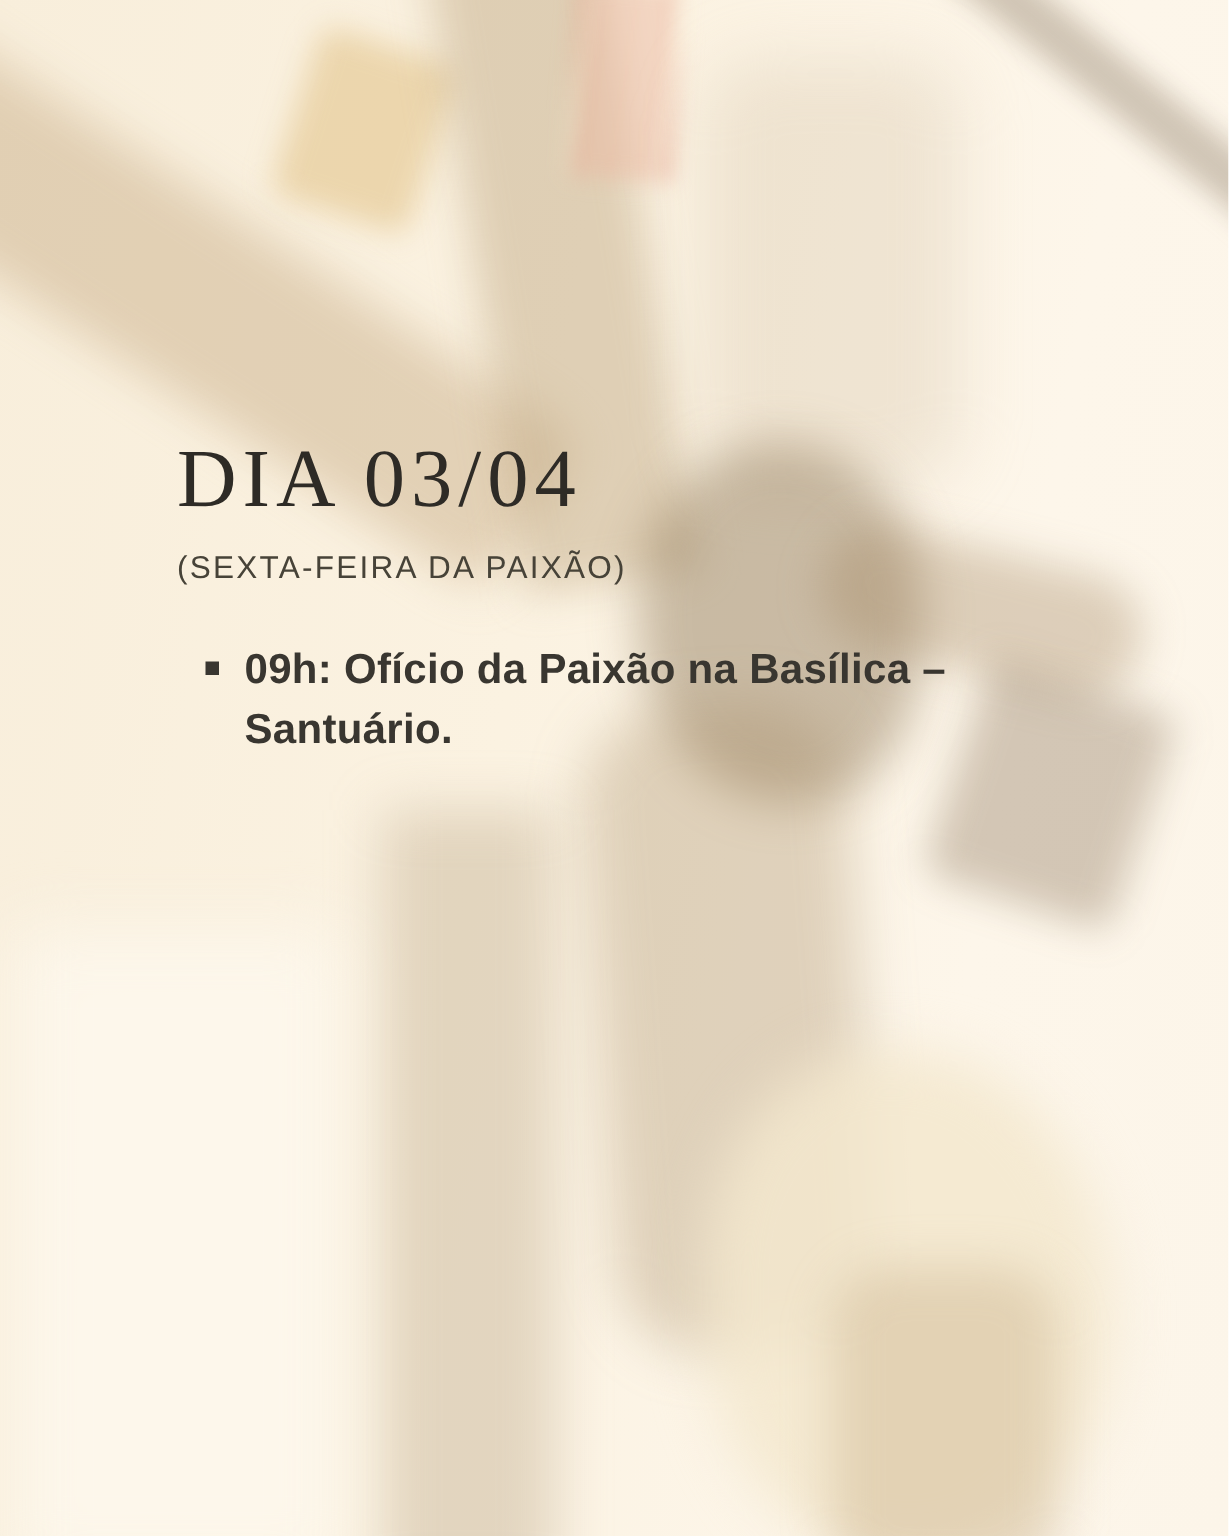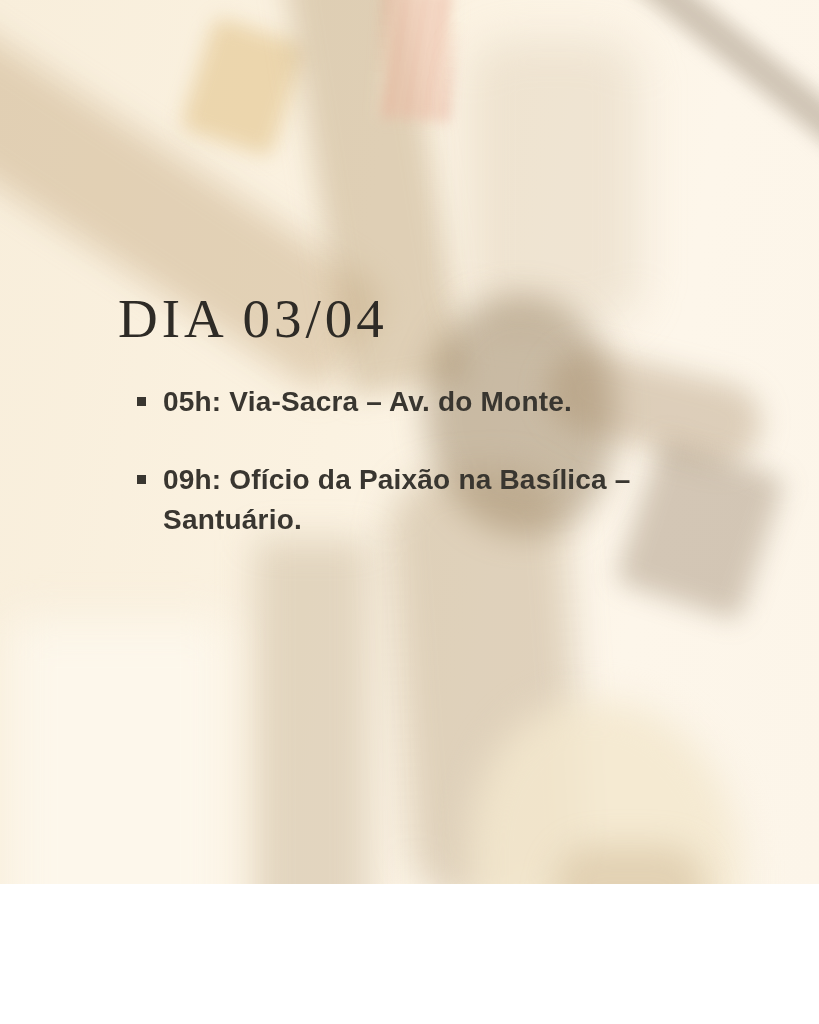--- a/index.html
+++ b/index.html
@@ -9,21 +9,21 @@
     --subtitle-color: #474338;
     --text-color: #393630;
   }
   * { margin: 0; padding: 0; box-sizing: border-box; }
   html, body { width: 819px; height: 1024px; }
   body { font-family: "Liberation Sans", sans-serif; }
 
   .poster {
     position: relative;
     width: 819px;
-    height: 884px;
+    height: 1024px;
     overflow: hidden;
     background: linear-gradient(100deg, #f8eedb 0%, var(--bg-cream) 42%, var(--bg-cream-light) 76%, #fcf5e9 100%);
   }
 
   
   .bg { position: absolute; inset: 0; pointer-events: none; }
   .shape { position: absolute; }
 
   .s-beam-left   { left:-80px; top:-10px; width:560px; height:122px; transform:rotate(33deg); transform-origin:left top;
                    background:rgba(200,174,136,.48); filter:blur(16px); border-radius:26px; }
@@ -125,19 +125,19 @@
     <div class="shape s-arm-end"></div>
     <div class="shape s-torso"></div>
     <div class="shape s-beam-shadow"></div>
     <div class="shape s-loincloth"></div>
     <div class="shape s-legs"></div>
     <div class="shape s-light-col"></div>
   </div>
 
   <div class="content">
     <h1 class="title">DIA 03/04</h1>
+    <div class="subtitle">(SEXTA-FEIRA DA PAIXÃO)</div>
     <ul class="schedule" id="schedule-list">
-        <li><span class="bullet"></span><span class="seg">05h: Via-Sacra – Av. do Monte.</span></li>
         <li><span class="bullet"></span><span class="seg">09h: Ofício da Paixão na Basílica – Santuário.</span></li>
       </ul>
   </div>
 
 </div>
 
 </body></html>

